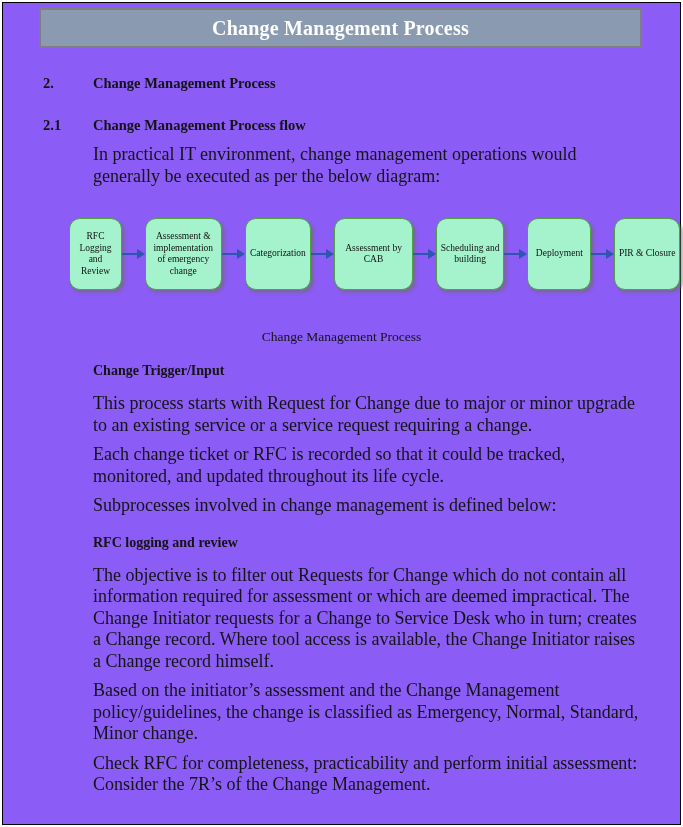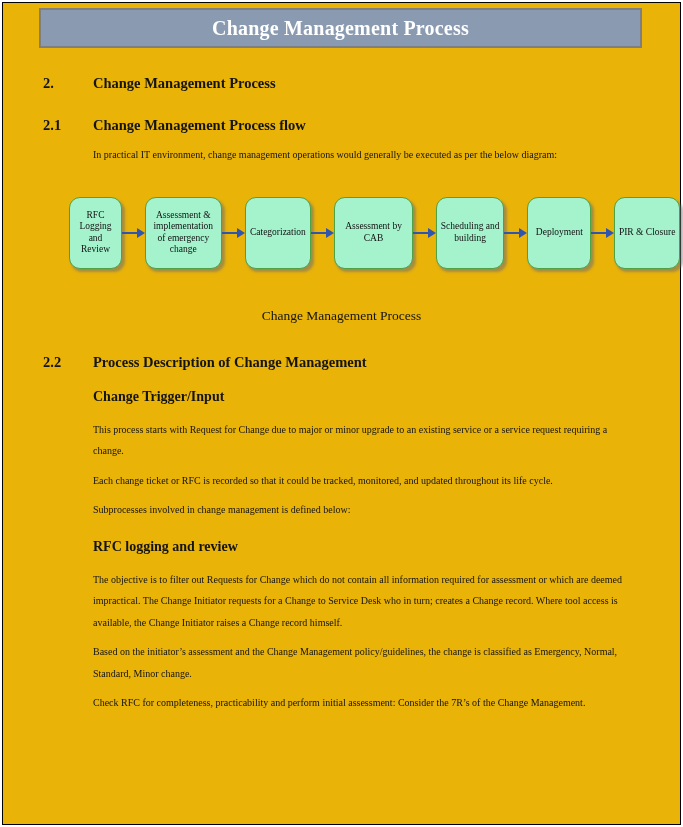--- a/index.html
+++ b/index.html
@@ -8,21 +8,21 @@
     width: 683px;
     height: 827px;
     background: #ffffff;
     font-family: "Liberation Serif", serif;
     overflow: hidden;
   }
   .page {
     position: absolute;
     inset: 2px;
     border: 1.5px solid #000000;
-    background: #eab308;
+    background: #8b5cf6;
     box-sizing: border-box;
   }
   
   .banner {
     margin: 5px 38px 0 36px;
     height: 40px;
     background: #8A9AB1;
     border: 2px solid #7F7F7F;
     box-sizing: border-box;
     display: flex;
@@ -55,21 +55,21 @@
   .h2-2 { margin-top: 30px; }
   .h3 {
     margin: 18px 38px 0 90px;
     font-weight: bold;
     font-size: 14px;
     color: #141414;
   }
   
   p.body {
     margin: 10px 41px 0 90px;
-    font-size: 10px;
+    font-size: 18px;
     line-height: 21.5px;
     color: #141414;
   }
   p.body.first { margin-top: 14px; }
   p.body.follow { margin-top: 8px; }
   
   .diagram {
     margin: 30px 0 0 66px;
     height: 74px;
     display: flex;
@@ -186,24 +186,20 @@
         <span class="line"></span>
         <span class="head"></span>
       </div>
     <div class="step s7">
       <span>PIR &amp; Closure</span>
     </div>
   </div>
 
   <div class="caption">Change Management Process</div>
 
-  <div class="hrow h2-2">
-    <span class="num">2.2</span>
-    <span class="htext">Process Description of Change Management</span>
-  </div>
 
   <div class="h3">Change Trigger/Input</div>
   <p class="body first">This process starts with Request for Change due to major or minor upgrade to an existing service or a service request requiring a change.</p>
   <p class="body follow">Each change ticket or RFC is recorded so that it could be tracked, monitored, and updated throughout its life cycle.</p>
   <p class="body follow">Subprocesses involved in change management is defined below:</p>
 
   <div class="h3">RFC logging and review</div>
   <p class="body first">The objective is to filter out Requests for Change which do not contain all information required for assessment or which are deemed impractical. The Change Initiator requests for a Change to Service Desk who in turn; creates a Change record. Where tool access is available, the Change Initiator raises a Change record himself.</p>
   <p class="body follow">Based on the initiator’s assessment and the Change Management policy/guidelines, the change is classified as Emergency, Normal, Standard, Minor change.</p>
   <p class="body follow">Check RFC for completeness, practicability and perform initial assessment: Consider the 7R’s of the Change Management.</p>

